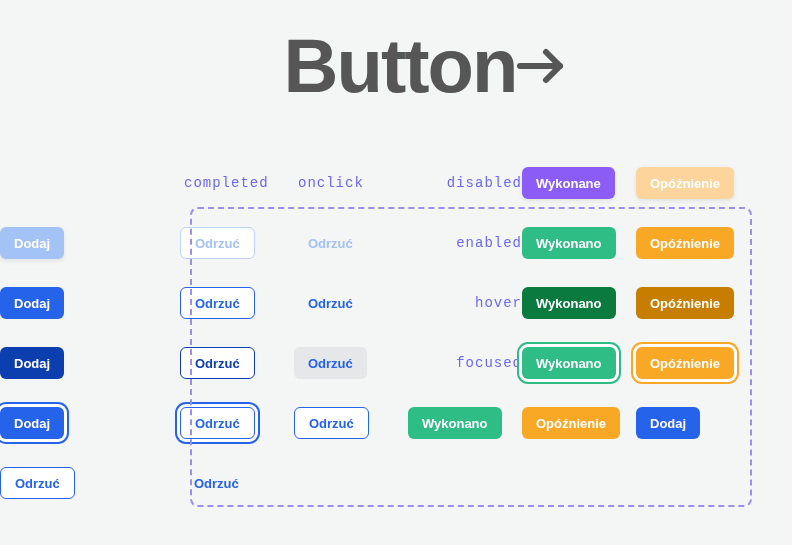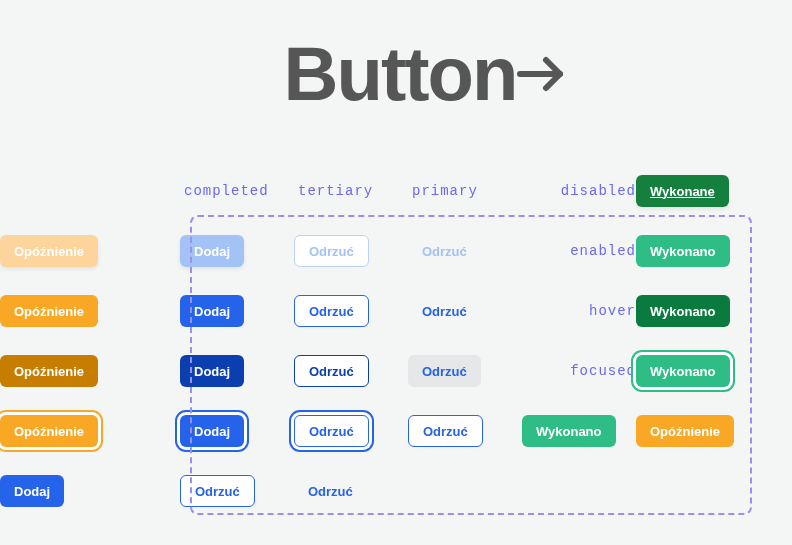--- a/index.html
+++ b/index.html
@@ -9,21 +9,20 @@
     width: 792px;
     height: 545px;
     overflow: hidden;
   }
   .title-wrap {
     display: flex;
     align-items: center;
     justify-content: center;
     padding-top: 22px;
     margin-left: 60px;
-    margin-top: 8px;
   }
   .title {
     font-size: 76px;
     font-weight: 900;
     color: #565656;
     letter-spacing: -2px;
     font-family: Arial, Helvetica, sans-serif;
   }
   .arrow {
     display: inline-flex;
@@ -68,21 +67,21 @@
     border-radius: 6px;
     font-size: 13px;
     font-weight: 600;
     font-family: Arial, Helvetica, sans-serif;
     white-space: nowrap;
     justify-self: start;
   }
 
   
   .c-completed { background: #2ebd85; color: #fff; }
-  .c-completed.s-disabled { background: #15803d; color: #fff; box-shadow: 0 2px 4px rgba(0,0,0,0.08); text-decoration: underline; }
+  .c-completed.s-disabled { background: #8b5cf6; color: #fff; box-shadow: 0 2px 4px rgba(0,0,0,0.08); }
   .c-completed.s-hover { background: #0b7a3e; }
   .c-completed.s-focused { background: #2ebd85; box-shadow: 0 0 0 3px #fff, 0 0 0 5px #2ebd85; }
   .c-completed.s-onclick { background: #2ebd85; }
 
   
   .c-delayed { background: #f9a826; color: #fff; }
   .c-delayed.s-disabled { background: #fcd49c; color: #fff; box-shadow: 0 2px 4px rgba(0,0,0,0.08); }
   .c-delayed.s-hover { background: #c67d00; }
   .c-delayed.s-focused { background: #f9a826; box-shadow: 0 0 0 3px #fff, 0 0 0 5px #f9a826; }
   .c-delayed.s-onclick { background: #f9a826; }
@@ -119,22 +118,21 @@
       <polyline points="30,6 44,20 30,34"></polyline>
     </svg>
   </span>
 </div>
 
 <div class="grid">
   <div class="dashed-box"></div>
 
   <div></div>
   <div class="col-header">completed</div>
-  <div class="col-header">tertiary</div>
-  <div class="col-header">primary</div>
+  <div class="col-header">onclick</div>
 
   <div class="row-label">disabled</div>
   <span class="btn c-completed s-disabled">Wykonane</span>
   <span class="btn c-delayed s-disabled">Opóźnienie</span>
   <span class="btn c-primary s-disabled">Dodaj</span>
   <span class="btn c-secondary s-disabled">Odrzuć</span>
   <span class="btn c-tertiary s-disabled">Odrzuć</span>
 
   <div class="row-label">enabled</div>
   <span class="btn c-completed">Wykonano</span>

